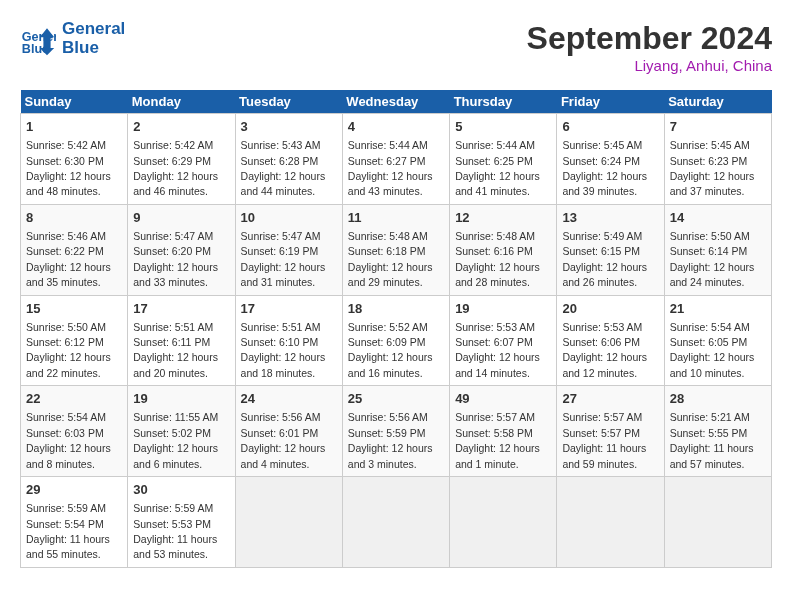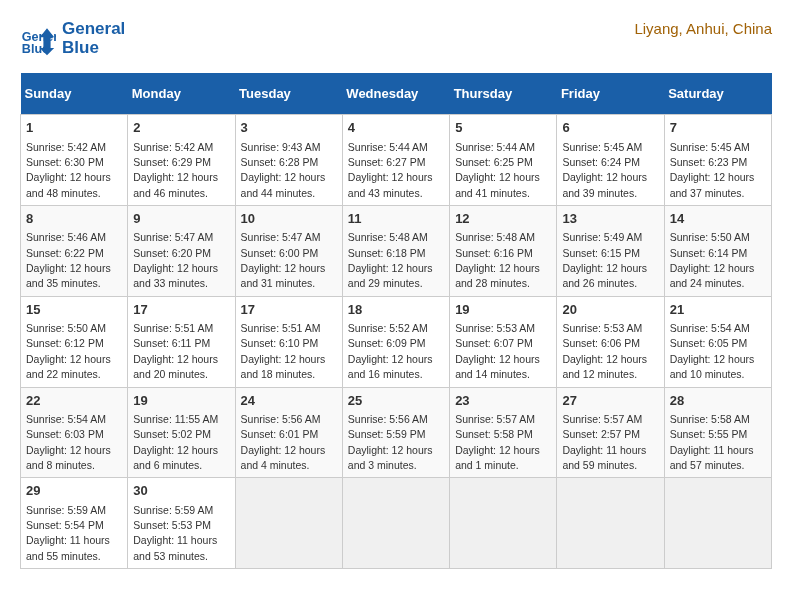--- a/index.html
+++ b/index.html
@@ -28,31 +28,31 @@
     .title-block {
       text-align: right;
     }
     .month-year {
       font-size: 32px;
       font-weight: bold;
       color: #333;
     }
     .location {
       font-size: 15px;
-      color: #a16207;
+      color: #a21caf;
     }
     table {
       width: 100%;
       border-collapse: collapse;
       font-size: 11px;
     }
     thead tr th {
       background-color: #1a5fa8;
       color: #fff;
-      padding: 13px 4px;
+      padding: 4px 4px;
       text-align: left;
       font-size: 13px;
       font-weight: bold;
     }
     tbody tr td {
       border: 1px solid #ccc;
       vertical-align: top;
       padding: 4px 5px;
       width: 14.28%;
       min-height: 80px;
@@ -84,20 +84,21 @@
     <svg class="logo-icon" viewBox="0 0 40 40">
       <text x="2" y="22" font-size="14" font-weight="bold" fill="#1a5fa8">General</text>
       <text x="2" y="36" font-size="14" font-weight="bold" fill="#1a5fa8">Blue</text>
       <polygon points="30,8 38,18 34,18 34,30 38,30 30,38 22,30 26,30 26,18 22,18" fill="#1a5fa8"></polygon>
     </svg>
     <div>
       <div style="font-size:17px;font-weight:bold;color:#1a5fa8;line-height:1.1">General<br>Blue</div>
     </div>
   </div>
   <div class="title-block">
+    <div class="month-year">September 2024</div>
     <div class="location">Liyang, Anhui, China</div>
   </div>
 </div>
 
 <table>
   <thead>
     <tr>
     <th>Sunday</th>
         <th>Monday</th>
         <th>Tuesday</th>
@@ -111,21 +112,21 @@
   <tr>
         <td><span class="day-num">1</span>
 <span class="day-info">Sunrise: 5:42 AM</span><br>
 <span class="day-info">Sunset: 6:30 PM</span><br>
 <span class="day-info">Daylight: 12 hours and 48 minutes.</span></td>
         <td><span class="day-num">2</span>
 <span class="day-info">Sunrise: 5:42 AM</span><br>
 <span class="day-info">Sunset: 6:29 PM</span><br>
 <span class="day-info">Daylight: 12 hours and 46 minutes.</span></td>
         <td><span class="day-num">3</span>
-<span class="day-info">Sunrise: 9:43 AM</span><br>
+<span class="day-info">Sunrise: 5:43 AM</span><br>
 <span class="day-info">Sunset: 6:28 PM</span><br>
 <span class="day-info">Daylight: 12 hours and 44 minutes.</span></td>
         <td><span class="day-num">4</span>
 <span class="day-info">Sunrise: 5:44 AM</span><br>
 <span class="day-info">Sunset: 6:27 PM</span><br>
 <span class="day-info">Daylight: 12 hours and 43 minutes.</span></td>
         <td><span class="day-num">5</span>
 <span class="day-info">Sunrise: 5:44 AM</span><br>
 <span class="day-info">Sunset: 6:25 PM</span><br>
 <span class="day-info">Daylight: 12 hours and 41 minutes.</span></td>
@@ -142,21 +143,21 @@
         <td><span class="day-num">8</span>
 <span class="day-info">Sunrise: 5:46 AM</span><br>
 <span class="day-info">Sunset: 6:22 PM</span><br>
 <span class="day-info">Daylight: 12 hours and 35 minutes.</span></td>
         <td><span class="day-num">9</span>
 <span class="day-info">Sunrise: 5:47 AM</span><br>
 <span class="day-info">Sunset: 6:20 PM</span><br>
 <span class="day-info">Daylight: 12 hours and 33 minutes.</span></td>
         <td><span class="day-num">10</span>
 <span class="day-info">Sunrise: 5:47 AM</span><br>
-<span class="day-info">Sunset: 6:00 PM</span><br>
+<span class="day-info">Sunset: 6:19 PM</span><br>
 <span class="day-info">Daylight: 12 hours and 31 minutes.</span></td>
         <td><span class="day-num">11</span>
 <span class="day-info">Sunrise: 5:48 AM</span><br>
 <span class="day-info">Sunset: 6:18 PM</span><br>
 <span class="day-info">Daylight: 12 hours and 29 minutes.</span></td>
         <td><span class="day-num">12</span>
 <span class="day-info">Sunrise: 5:48 AM</span><br>
 <span class="day-info">Sunset: 6:16 PM</span><br>
 <span class="day-info">Daylight: 12 hours and 28 minutes.</span></td>
         <td><span class="day-num">13</span>
@@ -208,30 +209,30 @@
 <span class="day-info">Sunset: 5:02 PM</span><br>
 <span class="day-info">Daylight: 12 hours and 6 minutes.</span></td>
         <td><span class="day-num">24</span>
 <span class="day-info">Sunrise: 5:56 AM</span><br>
 <span class="day-info">Sunset: 6:01 PM</span><br>
 <span class="day-info">Daylight: 12 hours and 4 minutes.</span></td>
         <td><span class="day-num">25</span>
 <span class="day-info">Sunrise: 5:56 AM</span><br>
 <span class="day-info">Sunset: 5:59 PM</span><br>
 <span class="day-info">Daylight: 12 hours and 3 minutes.</span></td>
-        <td><span class="day-num">23</span>
+        <td><span class="day-num">49</span>
 <span class="day-info">Sunrise: 5:57 AM</span><br>
 <span class="day-info">Sunset: 5:58 PM</span><br>
 <span class="day-info">Daylight: 12 hours and 1 minute.</span></td>
         <td><span class="day-num">27</span>
 <span class="day-info">Sunrise: 5:57 AM</span><br>
-<span class="day-info">Sunset: 2:57 PM</span><br>
+<span class="day-info">Sunset: 5:57 PM</span><br>
 <span class="day-info">Daylight: 11 hours and 59 minutes.</span></td>
         <td><span class="day-num">28</span>
-<span class="day-info">Sunrise: 5:58 AM</span><br>
+<span class="day-info">Sunrise: 5:21 AM</span><br>
 <span class="day-info">Sunset: 5:55 PM</span><br>
 <span class="day-info">Daylight: 11 hours and 57 minutes.</span></td>
       </tr>
       <tr>
         <td><span class="day-num">29</span>
 <span class="day-info">Sunrise: 5:59 AM</span><br>
 <span class="day-info">Sunset: 5:54 PM</span><br>
 <span class="day-info">Daylight: 11 hours and 55 minutes.</span></td>
         <td><span class="day-num">30</span>
 <span class="day-info">Sunrise: 5:59 AM</span><br>

